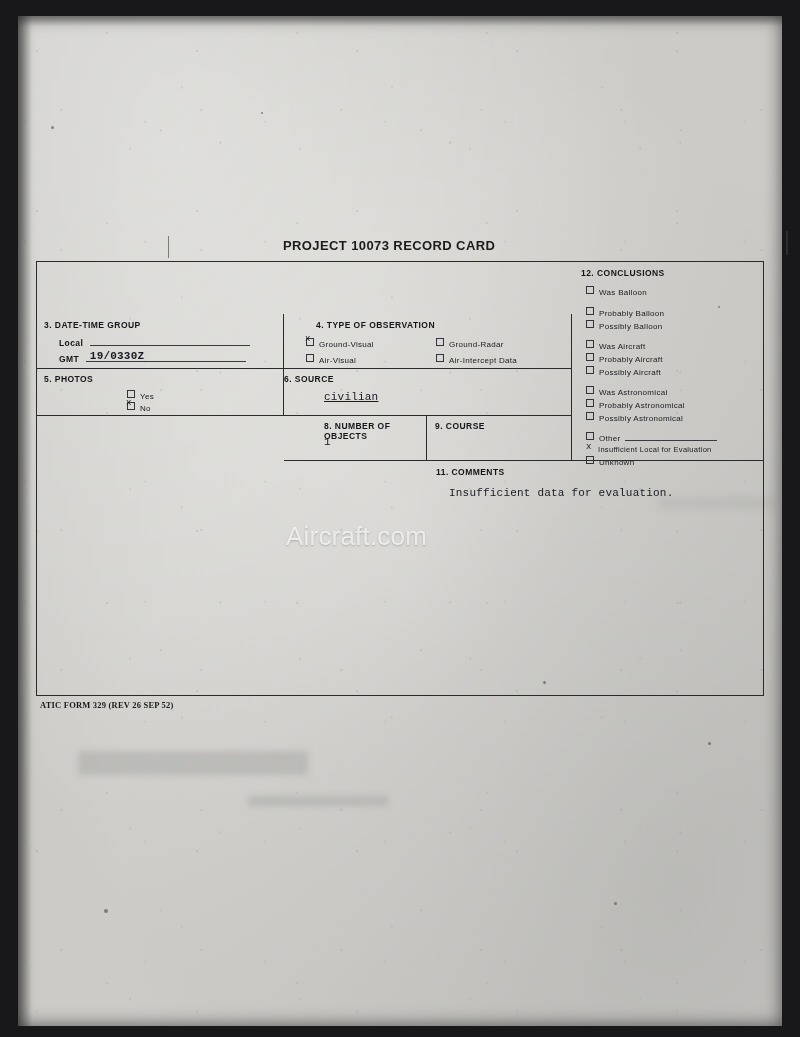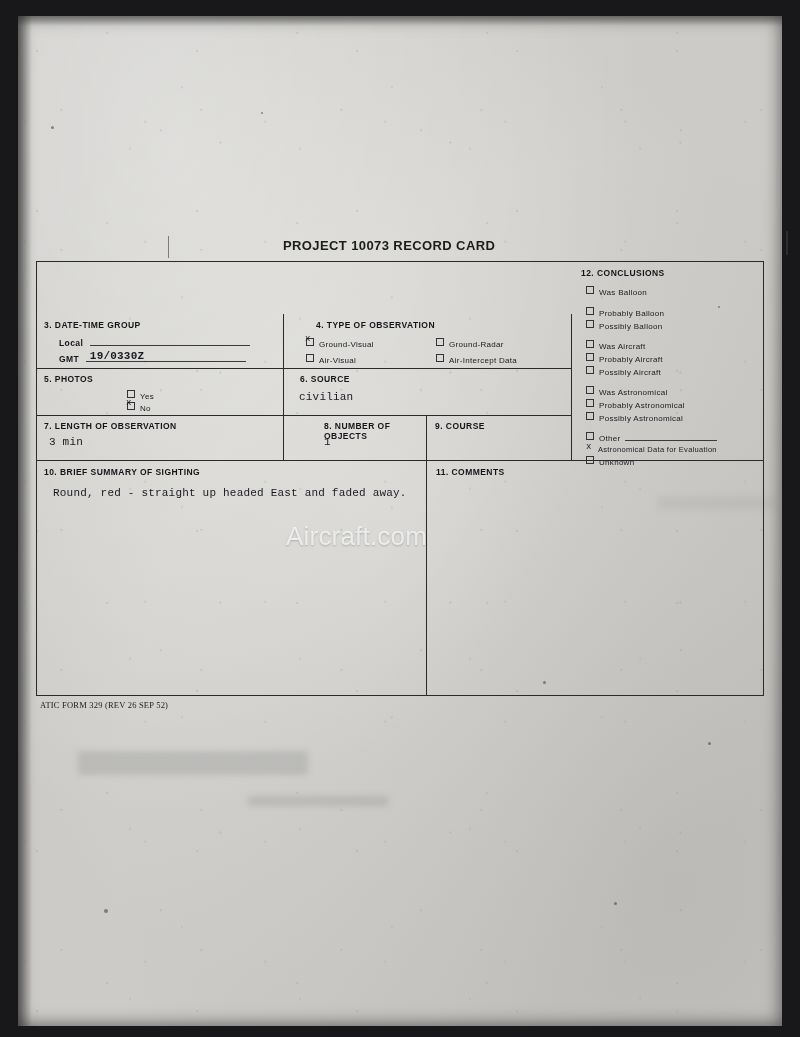--- a/index.html
+++ b/index.html
@@ -67,21 +67,21 @@
   .chk{display:inline-block;width:6px;height:6px;border:1px solid #33333a;margin-right:5px;vertical-align:1px;}
   .opt{font-size:8px;letter-spacing:.3px;white-space:nowrap;color:#1a1a20;}
   .opt.small{font-size:7.5px;}
   .marked{position:relative;}
   .marked:after{content:"x";position:absolute;left:-12px;top:-3px;font-size:9px;font-family:"Liberation Mono",monospace;color:#23232a;}
 
   .line{border-bottom:1px solid #3a3a40;display:inline-block;}
 
   .footer{
     position:absolute;left:22px;top:684px;
-    font-size:8.5px;font-weight:normal;color:#1c1c1c;letter-spacing:.2px;
+    font-size:8.5px;font-weight:bold;color:#1c1c1c;letter-spacing:.2px;
     font-family:"Liberation Serif", serif;
   }
 
   .watermark{
     position:absolute;left:268px;top:505px;
     font-size:26px;color:rgba(255,255,255,0.72);
     text-shadow:0 1px 2px rgba(90,90,90,.35);
     font-family:"Liberation Sans", sans-serif;
     letter-spacing:.2px;
     pointer-events:none;
@@ -128,21 +128,21 @@
 
         <div class="opt" style="margin-top:9px;"><span class="chk"></span><span>Was Aircraft</span></div>
         <div class="opt" style="margin-top:2px;"><span class="chk"></span><span>Probably Aircraft</span></div>
         <div class="opt" style="margin-top:2px;"><span class="chk"></span><span>Possibly Aircraft</span></div>
 
         <div class="opt" style="margin-top:9px;"><span class="chk"></span><span>Was Astronomical</span></div>
         <div class="opt" style="margin-top:2px;"><span class="chk"></span><span>Probably Astronomical</span></div>
         <div class="opt" style="margin-top:2px;"><span class="chk"></span><span>Possibly Astronomical</span></div>
 
         <div class="opt" style="margin-top:9px;"><span class="chk"></span><span>Other</span><span class="line" style="width:92px;margin-left:4px;"></span></div>
-        <div class="opt small marked" style="margin-top:2px;margin-left:12px;"><span>Astronomical Data for Evaluation</span></div>
+        <div class="opt small marked" style="margin-top:2px;margin-left:12px;"><span>Insufficient Local for Evaluation</span></div>
         <div class="opt" style="margin-top:2px;"><span class="chk"></span><span>Unknown</span></div>
       </div>
     </div>
 
     <div class="cell vr-r hr-b" style="left:0;top:52px;width:247px;height:55px;">
       <div class="lbl" style="position:absolute;left:7px;top:6px;">3. DATE-TIME GROUP</div>
       <div style="position:absolute;left:22px;top:24px;font-size:8.5px;font-weight:bold;letter-spacing:.4px;">
         <span>Local</span>
         <span class="line" style="width:160px;margin-left:4px;"></span>
       </div>
@@ -174,48 +174,41 @@
       <div class="lbl" style="position:absolute;left:7px;top:5px;">5. PHOTOS</div>
       <div class="opt" style="position:absolute;left:90px;top:21px;">
         <span class="chk"></span><span>Yes</span>
       </div>
       <div class="opt" style="position:absolute;left:90px;top:33px;">
         <span class="chk" style="position:relative;"><span style="position:absolute;left:-2px;top:-5px;font-size:9px;font-family:'Liberation Mono',monospace;">x</span></span><span>No</span>
       </div>
     </div>
 
     <div class="cell vr-r hr-b" style="left:247px;top:107px;width:288px;height:47px;">
-      <div class="lbl" style="position:absolute;left:16px;top:5px;">6. SOURCE</div>
-      <div class="val" style="position:absolute;left:15px;top:22px;">civilian</div>
-    </div>
-
-    <div class="cell vr-r hr-b" style="left:0;top:154px;width:247px;height:45px;">
-      <div class="lbl" style="position:absolute;left:7px;top:5px;">7. LENGTH OF OBSERVATION</div>
-      <div class="val" style="position:absolute;left:12px;top:20px;">3 min</div>
-    </div>
+      <div class="lbl" style="position:absolute;left:0;top:5px;">6. SOURCE</div>
+      <div class="val" style="position:absolute;left:40px;top:22px;text-decoration:underline;">civilian</div>
+    </div>
+
 
     <div class="cell vr-r hr-b" style="left:247px;top:154px;width:143px;height:45px;">
       <div class="lbl" style="position:absolute;left:8px;top:5px;padding-left:32px;">8. NUMBER OF OBJECTS</div>
       <div class="val" style="position:absolute;left:40px;top:20px;">1</div>
     </div>
 
     <div class="cell vr-r hr-b" style="left:390px;top:154px;width:145px;height:45px;">
       <div class="lbl" style="position:absolute;left:8px;top:5px;">9. COURSE</div>
       <div class="val" style="position:absolute;left:30px;top:20px;"></div>
     </div>
 
     <div style="position:absolute;left:535px;top:198px;width:191px;height:1px;background:#2a2a2a;"></div>
 
-    <div class="cell vr-r" style="left:0;top:199px;width:390px;height:234px;">
-      <div class="lbl" style="position:absolute;left:7px;top:6px;">10. BRIEF SUMMARY OF SIGHTING</div>
-      <div class="val" style="position:absolute;left:16px;top:24px;width:368px;line-height:16px;">Round, red - straight up headed East and faded away.</div>
-    </div>
 
     <div class="cell" style="left:390px;top:199px;width:336px;height:234px;">
       <div class="lbl" style="position:absolute;left:9px;top:6px;">11. COMMENTS</div>
+      <div class="val" style="position:absolute;left:22px;top:24px;width:310px;line-height:16px;">Insufficient data for evaluation.</div>
     </div>
 
   </div>
 
   <div class="footer">ATIC FORM 329 (REV 26 SEP 52)</div>
 
   <div class="watermark">Aircraft.com</div>
 </div>
 
 </body></html>

